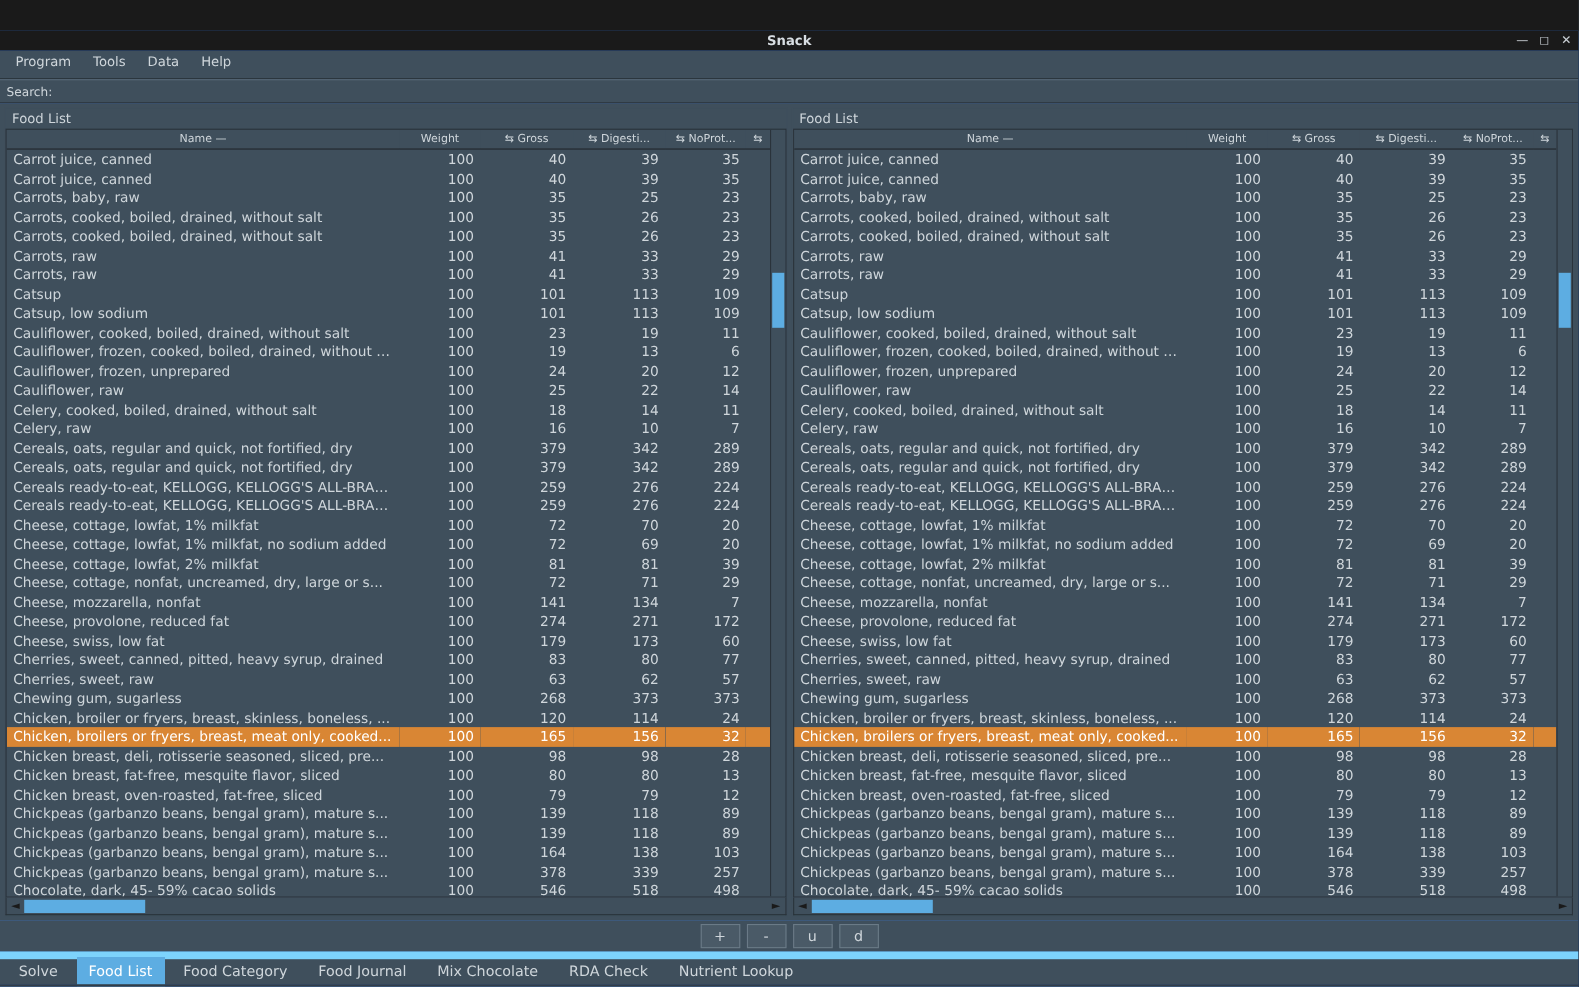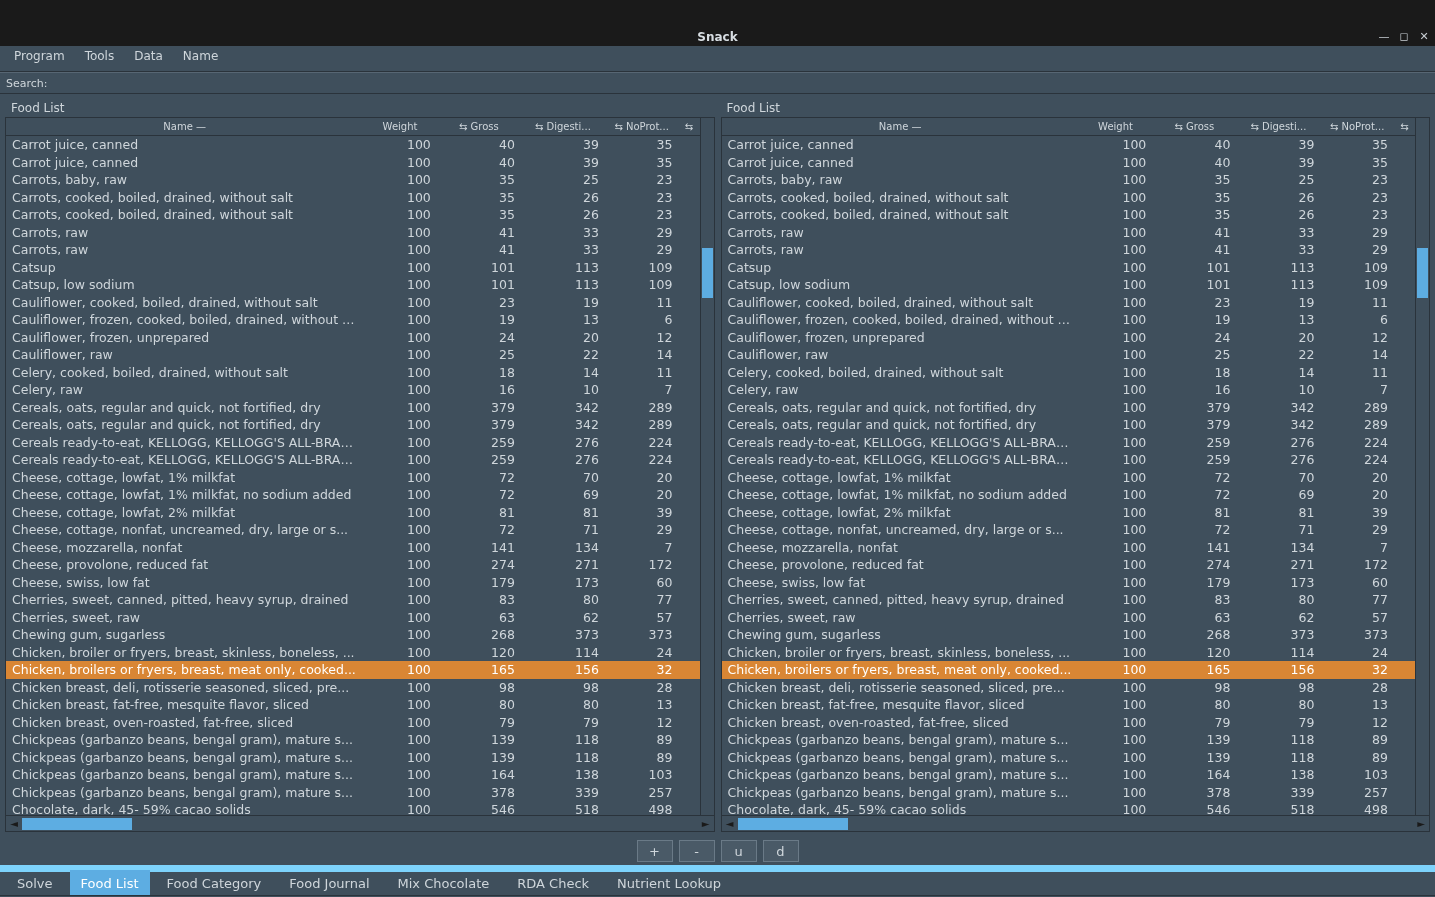--- a/index.html
+++ b/index.html
@@ -55,21 +55,21 @@
       <span class="title-btn">—</span>
       <span class="title-btn">◻</span>
       <span class="title-btn">✕</span>
     </div>
   </div>
 
   <div class="menubar">
     <div class="menu-item">Program</div>
     <div class="menu-item">Tools</div>
     <div class="menu-item">Data</div>
-    <div class="menu-item">Name</div>
+    <div class="menu-item">Help</div>
   </div>
 
   <div class="search-row">
     <label>Search:</label>
   </div>
 
   <div class="container">
     <div class="panel" id="panel-left">
         <div class="panel-title">Food List</div>
         <div class="table-wrap">

